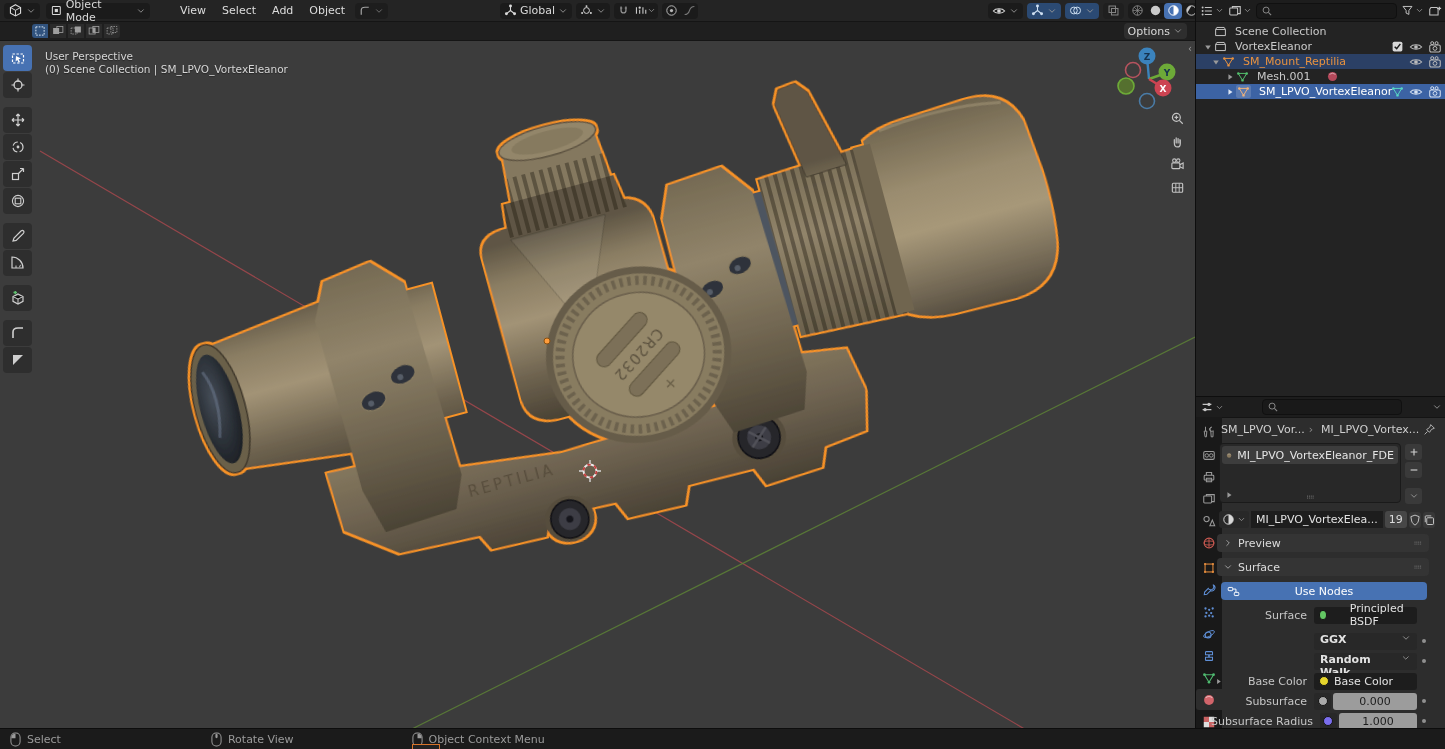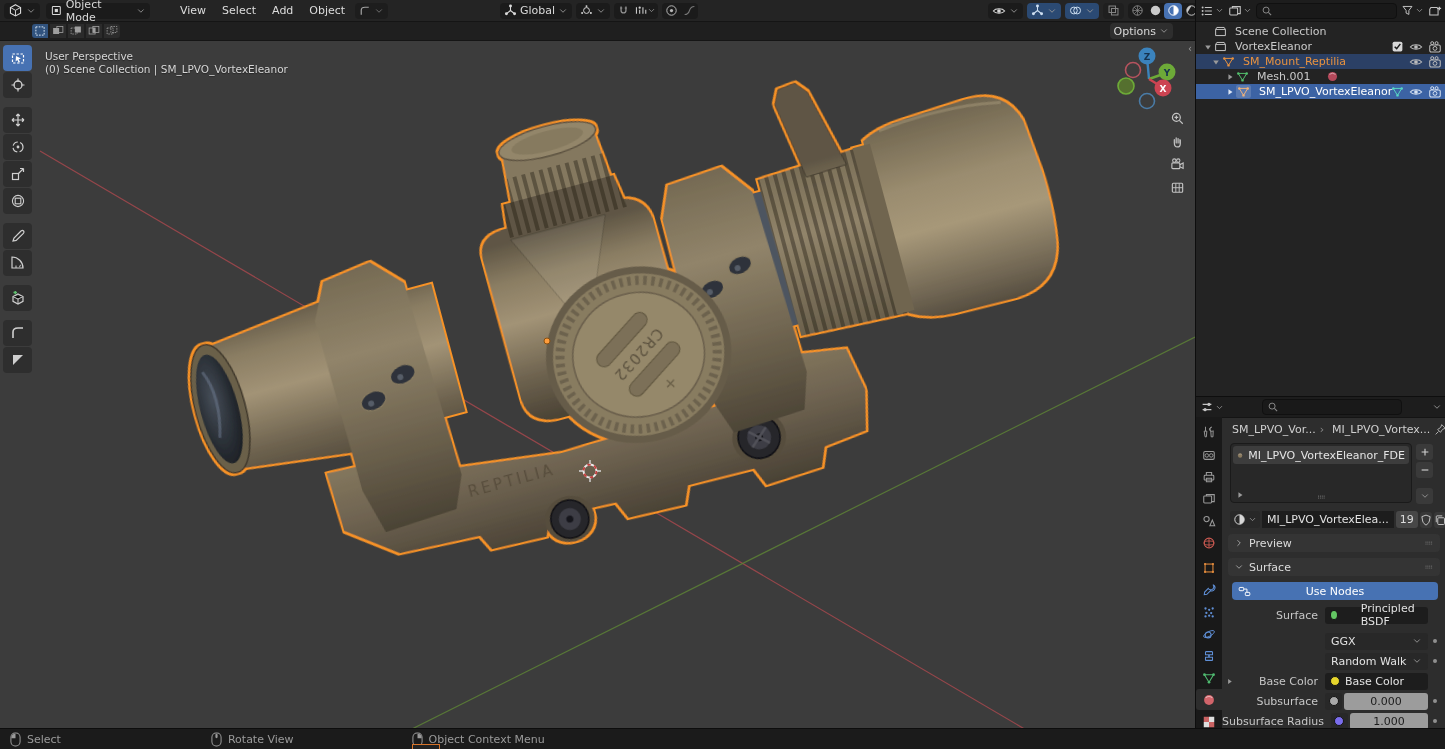--- a/index.html
+++ b/index.html
@@ -37,37 +37,37 @@
   .ol-row.sel{background:#2b4065;}
   .ol-row.act{background:#3c63a4;}
   .ol-right{position:absolute;right:4px;top:0;height:15px;display:flex;align-items:center;gap:5px;color:#bdbdbd;}
   .disc{width:12px;display:flex;justify-content:center;color:#9a9a9a;}
   
   .props{left:1195px;top:396px;width:250px;height:332px;background:#2d2d2d;border-left:1px solid #0e0e0e;border-top:1px solid #0e0e0e;}
   .pr-header{height:20px;background:#1d1d1d;border-bottom:1px solid #141414;display:flex;align-items:center;padding:0 4px;gap:4px;}
   .tabstrip{position:absolute;left:0;top:20px;width:26px;height:312px;background:#191919;}
   .ptab{position:absolute;left:0;width:26px;height:21px;display:flex;align-items:center;justify-content:center;}
   .ptab.active{background:#2d2d2d;border-radius:3px 0 0 3px;}
-  .pcontent{position:absolute;left:26px;top:20px;width:224px;height:312px;}
+  .pcontent{position:absolute;left:15px;top:20px;width:224px;height:312px;}
   .crumbs{height:24px;display:flex;align-items:center;padding:0 6px;gap:4px;color:#cfcfcf;}
   .slotbox{margin:2px 6px 0 8px;height:58px;background:#282828;border:1px solid #1a1a1a;border-radius:4px;position:relative;}
   .slotrow{margin:2px;height:18px;background:#3d3d3d;border-radius:3px;display:flex;align-items:center;gap:5px;padding:0 4px;color:#e4e4e4;}
   .slot-side{position:absolute;right:-22px;top:0;display:flex;flex-direction:column;gap:2px;}
   .sbtn{width:17px;height:16px;background:#3a3a3a;border-radius:3px;display:flex;align-items:center;justify-content:center;color:#d0d0d0;}
   .matrow{margin:8px 6px 0 8px;display:flex;align-items:center;gap:2px;}
   .field{background:#1d1d1d;border-radius:3px;height:17px;display:flex;align-items:center;padding:0 5px;color:#e2e2e2;}
   .badge{background:#474747;border-radius:3px;height:17px;display:flex;align-items:center;padding:0 4px;color:#ddd;}
   .panelhdr{margin:6px 6px 0 6px;height:18px;background:#343434;border-radius:4px;display:flex;align-items:center;padding:0 6px;gap:5px;color:#dcdcdc;position:relative;}
   .usenodes{margin:6px 8px 0 10px;height:18px;background:#4772b3;border-radius:4px;display:flex;align-items:center;color:#fff;position:relative;justify-content:center;}
   .prow{display:flex;align-items:center;height:18px;margin:2px 4px 0 0;}
   .plabel{flex:0 0 96px;text-align:right;padding-right:7px;color:#c6c6c6;white-space:nowrap;}
   .pfield{flex:1;display:flex;align-items:center;}
   .socket{width:17px;height:17px;background:#282828;border-radius:3px;display:flex;align-items:center;justify-content:center;margin-right:2px;flex:0 0 17px;}
   .dot{width:8px;height:8px;border-radius:50%;border:1px solid #141414;}
-  .drop{flex:1;background:#282828;border-radius:3px;height:17px;display:flex;align-items:center;padding:0 6px;color:#e2e2e2;}
+  .drop{flex:1;background:#282828;border-radius:3px;height:17px;display:flex;padding:0 6px;color:#e2e2e2;font-weight:bold;}
   .slider{flex:1;background:#9c9c9c;border-radius:3px;height:17px;display:flex;align-items:center;justify-content:center;color:#1c1c1c;}
   .deco{flex:0 0 14px;display:flex;justify-content:center;}
   .deco i{width:4px;height:4px;border-radius:50%;background:#8f8f8f;}
   
   .statusbar{left:0;top:728px;width:1445px;height:21px;background:#1b1b1b;border-top:1px solid #0d0d0d;display:flex;align-items:center;color:#9a9a9a;}
   .sb-item{display:flex;align-items:center;gap:6px;margin-right:70px;}
 </style>
 </head>
 <body>
 
@@ -543,21 +543,21 @@
             <rect x="6.5" y="4" width="3" height="6" fill="currentColor"></rect>
           </svg>
         </span>
       <span class="flex" style="width:16px;height:14px;background:#2b2b2b;border-radius:0 3px 3px 0;justify-content:center;color:#9f9f9f">
           <svg class="ic" width="12" height="12" viewBox="0 0 16 16">
             <rect x="1.5" y="4" width="8" height="8" fill="none" stroke="currentColor" stroke-width="1.1" stroke-dasharray="2,1.4"></rect>
             <rect x="6.5" y="2" width="8" height="8" fill="none" stroke="currentColor" stroke-width="1.1" stroke-dasharray="2,1.4"></rect>
           </svg>
         </span>
     </div>
-    <div class="widget" style="position:absolute;right:22px;background:#2e2e2e">
+    <div class="widget" style="position:absolute;right:8px;background:#2e2e2e">
       <span>Options</span>
       <svg class="ic chev" width="10" height="10" viewBox="0 0 16 16">
           <use href="#sym-chev-down"></use>
         </svg>
     </div>
   </div>
 
   <div class="abs viewport">
 
     <svg width="1195" height="687" viewBox="0 0 1195 687" style="position:absolute;left:0;top:0">

